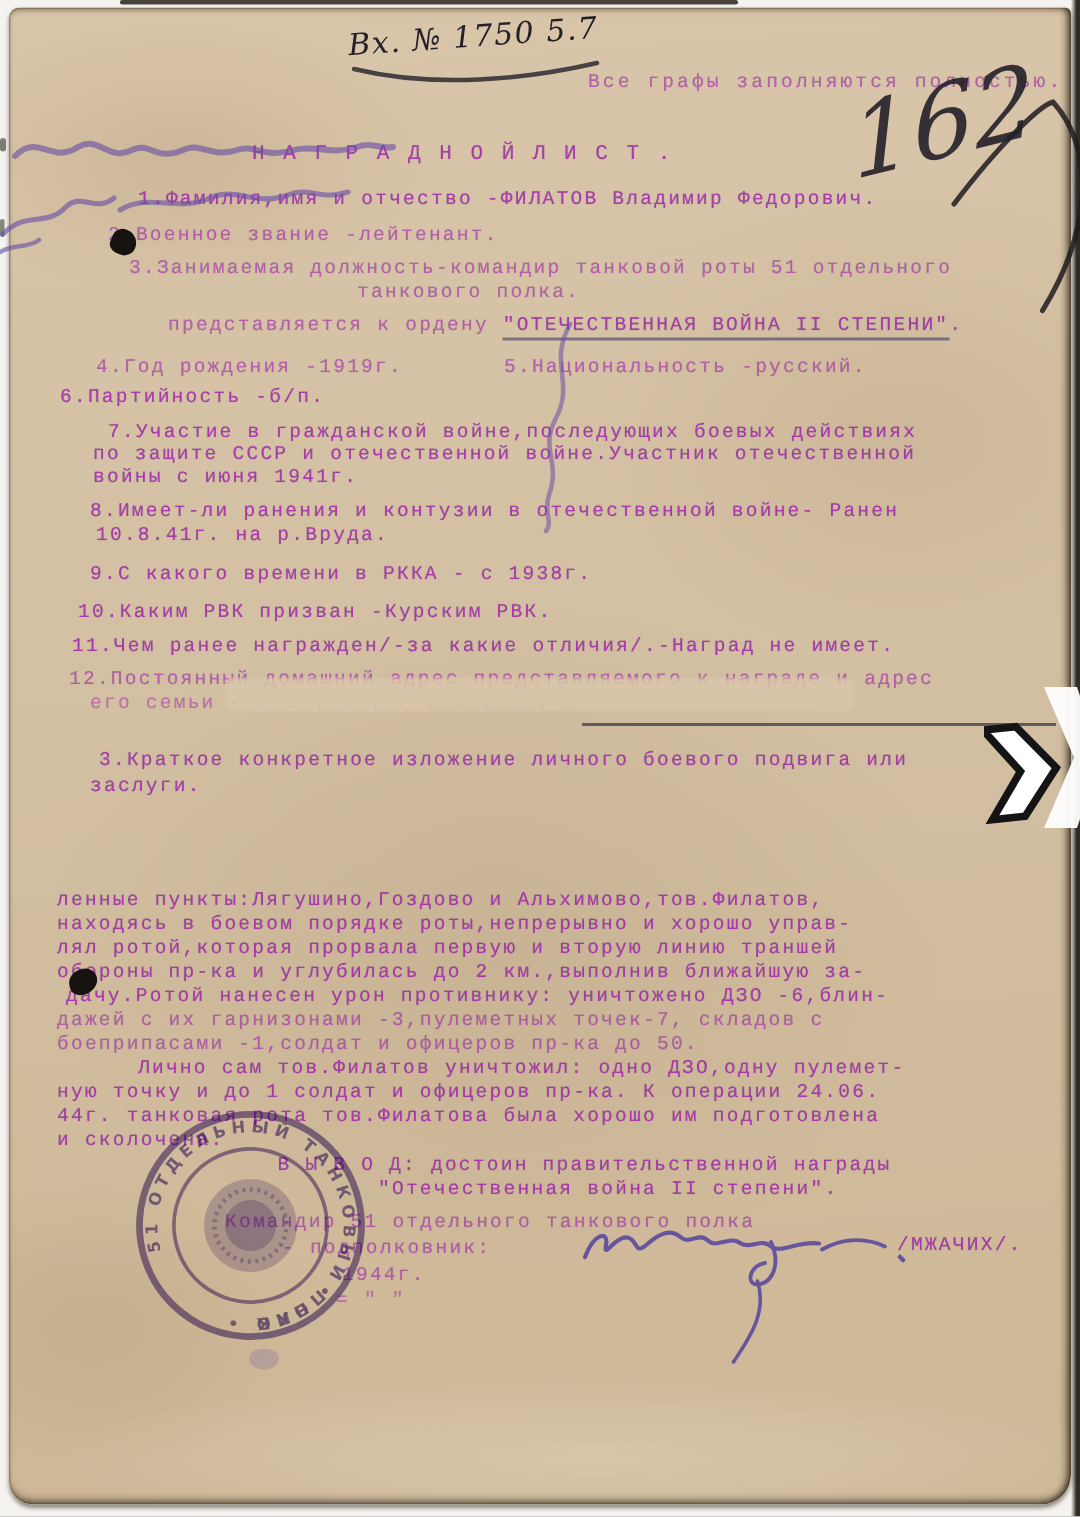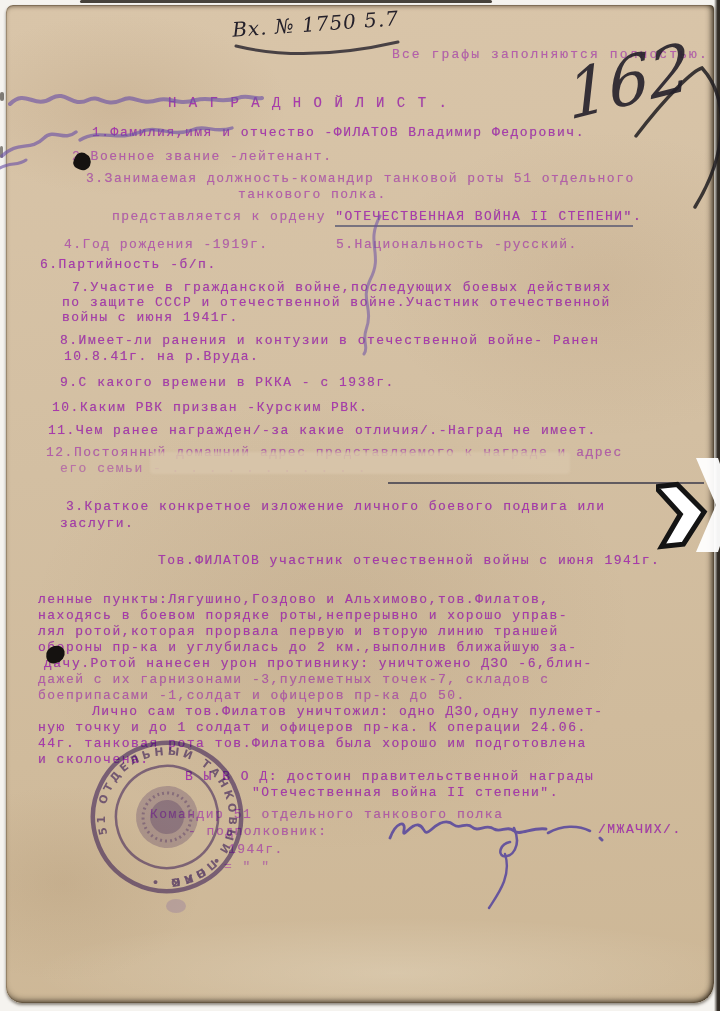--- a/index.html
+++ b/index.html
@@ -102,21 +102,20 @@
 
   <div class="t f2" style="left:46px;top:446px">12.Постоянный домашний адрес представляемого к награде и адрес</div>
   <div class="t f3" style="left:60px;top:462px">его семьи - . . . . . . . . . . .</div>
   <div class="smudge" style="left:150px;top:452px;width:420px;height:22px"></div>
 
   <div class="rule" style="left:388px;top:482px;width:316px"></div>
 
   <div class="t f1" style="left:66px;top:500px">3.Краткое конкретное изложение личного боевого подвига или</div>
   <div class="t f1" style="left:60px;top:517px">заслуги.</div>
 
-  <div class="t f1" style="left:158px;top:554px">Тов.ФИЛАТОВ участник отечественной войны с июня 1941г.</div>
 
   <div class="t f1" style="left:38px;top:593px">ленные пункты:Лягушино,Гоздово и Альхимово,тов.Филатов,</div>
   <div class="t f1" style="left:38px;top:609px">находясь в боевом порядке роты,непрерывно и хорошо управ-</div>
   <div class="t f1" style="left:38px;top:625px">лял ротой,которая прорвала первую и вторую линию траншей</div>
   <div class="t f1" style="left:38px;top:641px">обороны пр-ка и углубилась до 2 км.,выполнив ближайшую за-</div>
   <div class="t f1" style="left:44px;top:657px">дачу.Ротой нанесен урон противнику: уничтожено ДЗО -6,блин-</div>
   <div class="t f2" style="left:38px;top:673px">дажей с их гарнизонами -3,пулеметных точек-7, складов с</div>
   <div class="t f2" style="left:38px;top:689px">боеприпасами -1,солдат и офицеров пр-ка до 50.</div>
 
   <div class="t f1" style="left:92px;top:705px">Лично сам тов.Филатов уничтожил: одно ДЗО,одну пулемет-</div>

